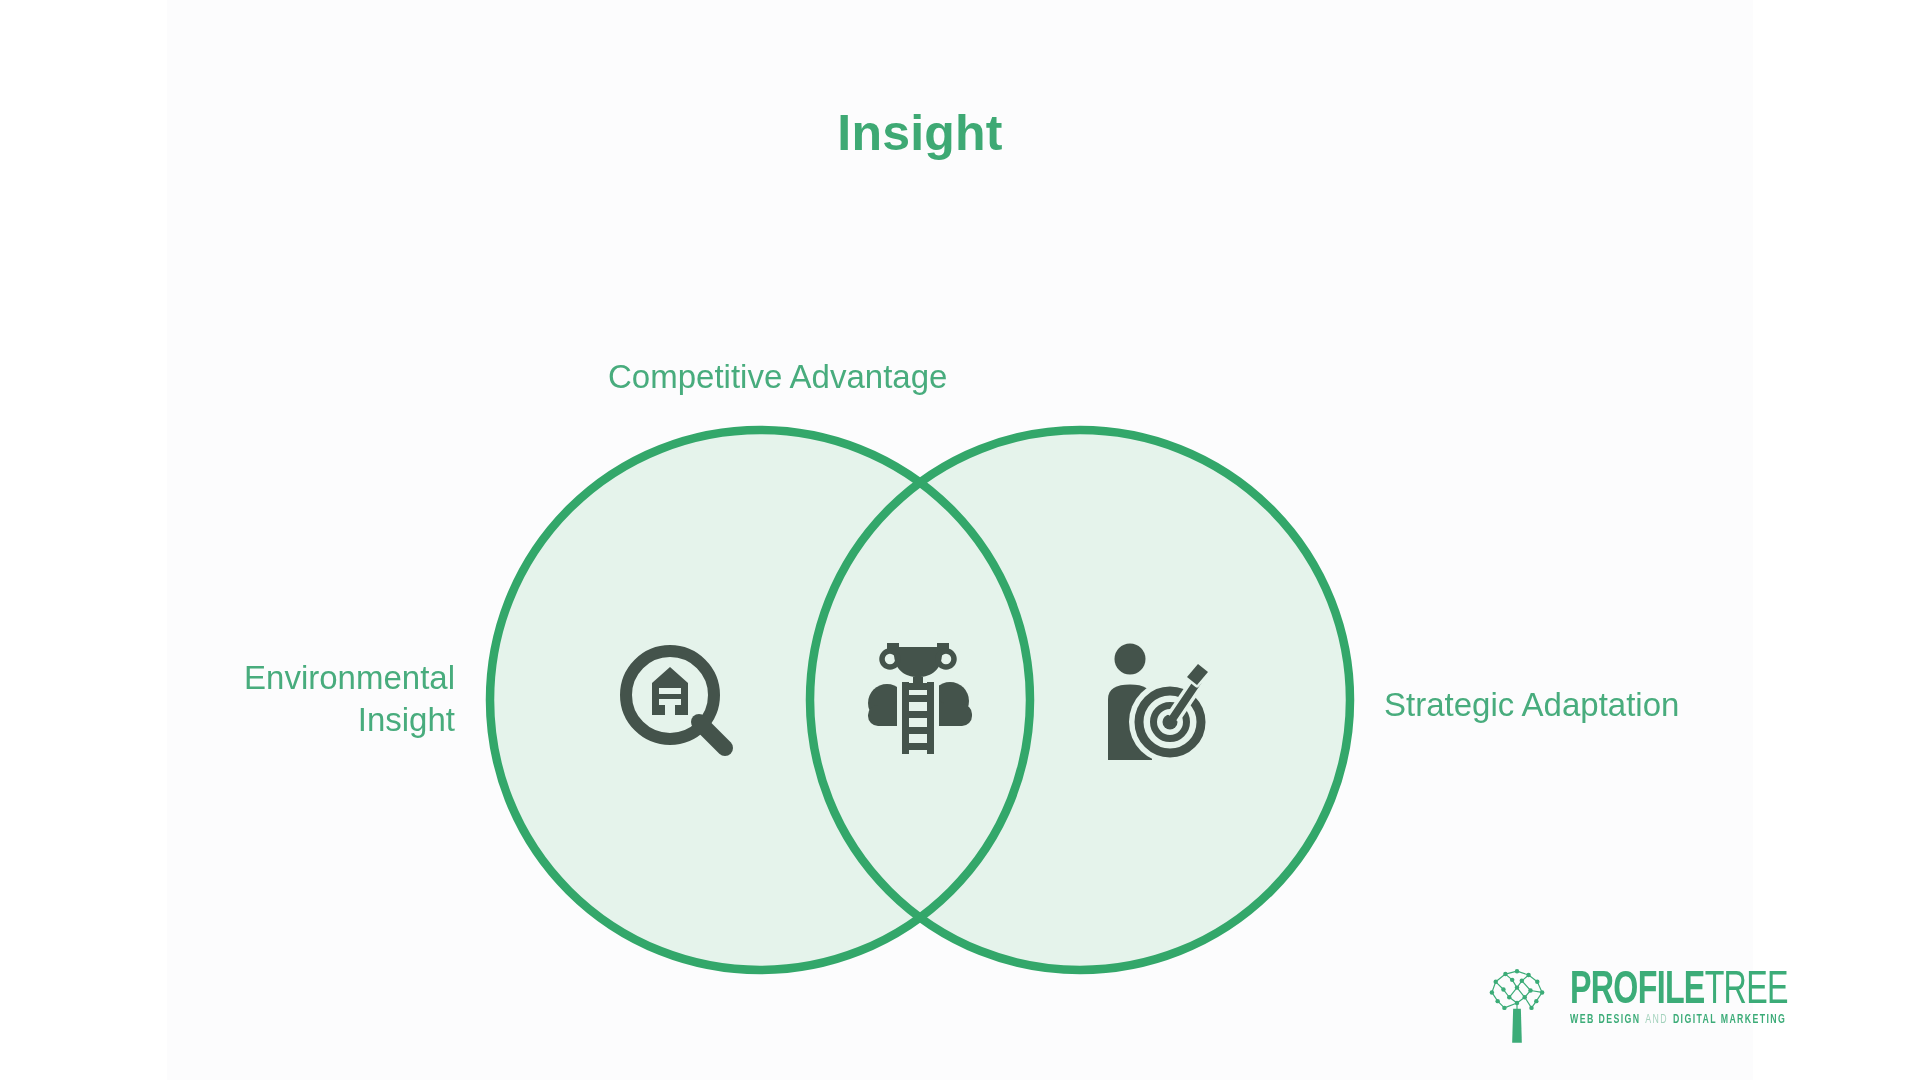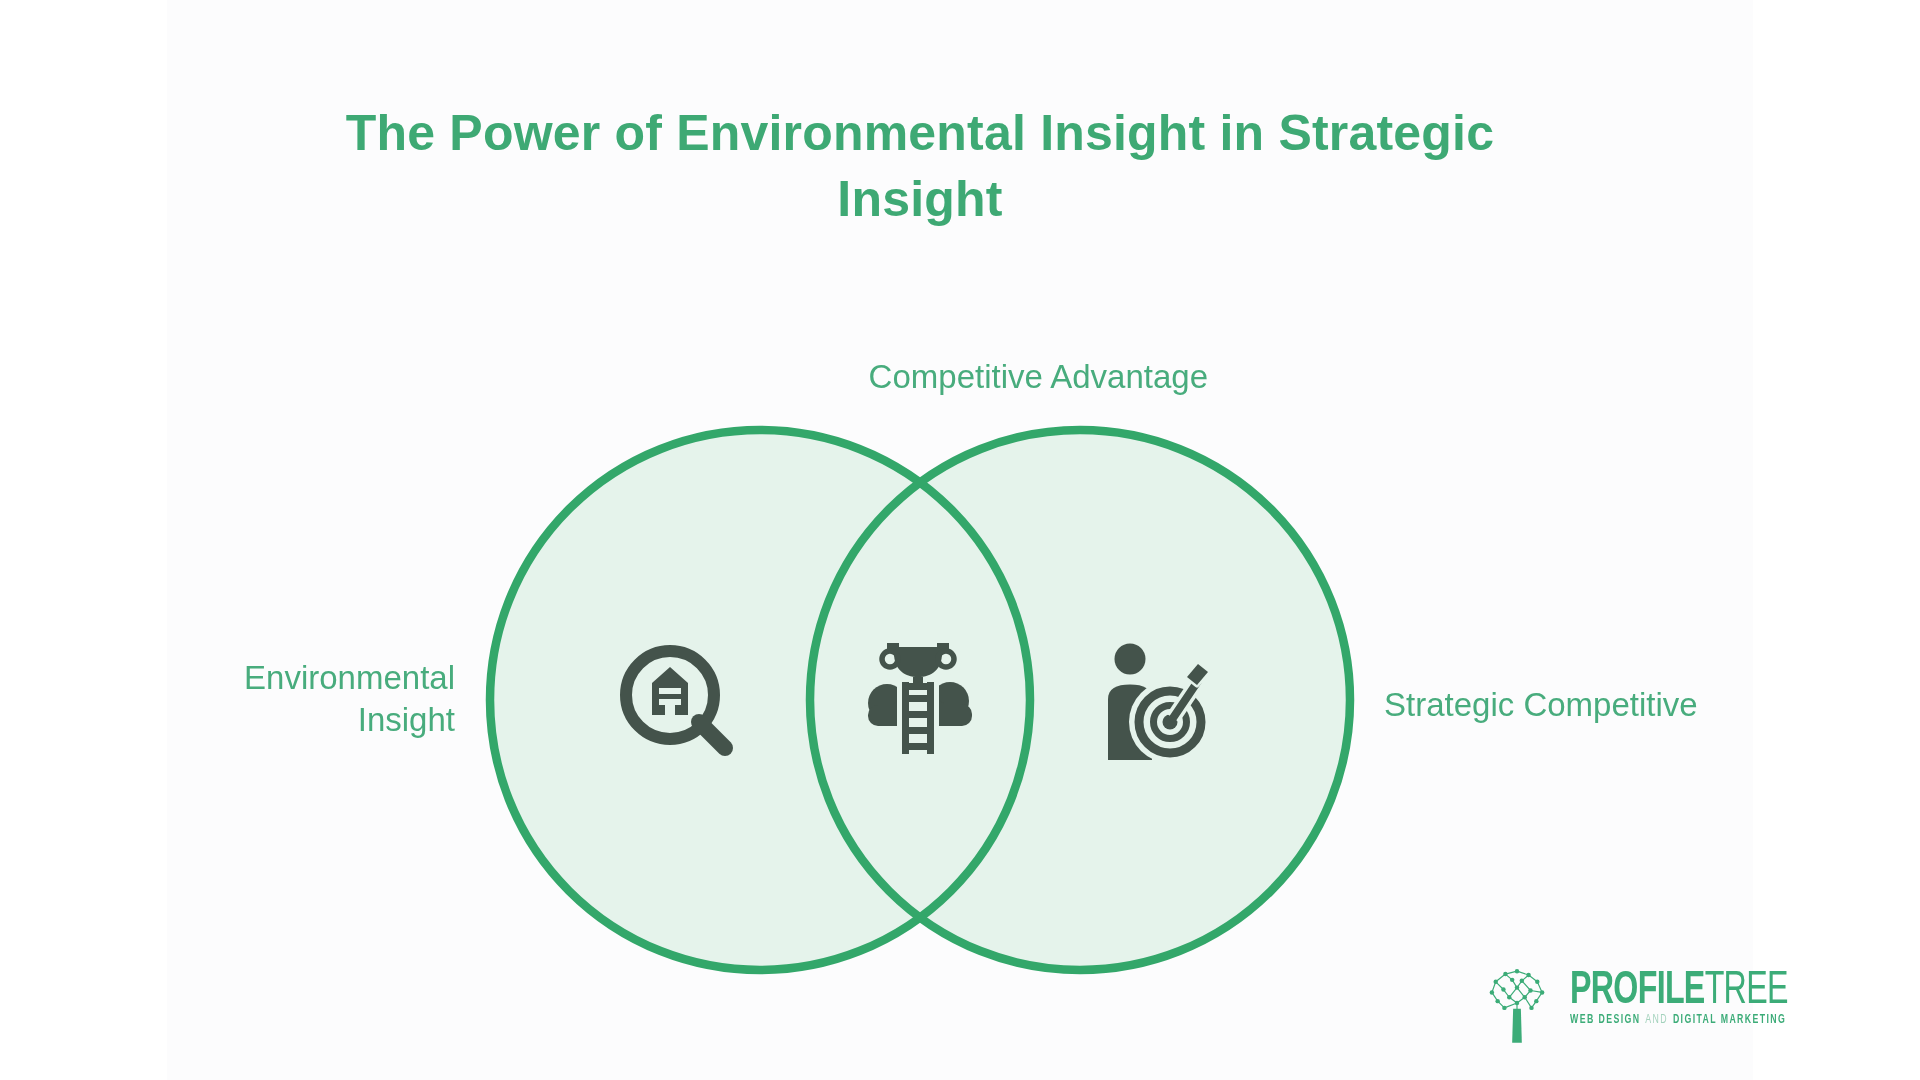--- a/index.html
+++ b/index.html
@@ -21,21 +21,21 @@
     position:absolute;left:167px;top:0;width:1586px;height:1080px;
     background:var(--background);
   }
   .abs{position:absolute;}
   #title{
     left:305px;top:100px;width:1230px;text-align:center;
     font-size:50px;font-weight:bold;line-height:66px;color:var(--title-green);
     letter-spacing:0.2px;
   }
   .venn-label{font-size:33px;color:var(--label-green);}
-  #top-label{left:608px;top:358px;width:600px;text-align:right;}
+  #top-label{left:608px;top:358px;width:600px;text-align:left;}
   #left-label{left:205px;top:657px;width:250px;text-align:right;line-height:42px;}
   #right-label{left:1384px;top:686px;white-space:nowrap;}
   #venn-svg{position:absolute;left:0;top:0;}
 
   
   .c-fill{fill:var(--circle-fill);}
   .c-stroke{fill:none;stroke:var(--circle-stroke);stroke-width:8.5;}
   .ic{fill:var(--icon-dark);}
   .ic-st{fill:none;stroke:var(--icon-dark);}
   .bg2{fill:var(--circle-fill);}
@@ -56,27 +56,26 @@
   }
   #tagline .and{color:var(--logo-light-green);font-weight:normal;}
 </style>
 </head>
 <body>
 
 <div id="stage">
   <div id="canvas"></div>
 
   <div id="title" class="abs">
-    <div>The Power of Environmental Insight in Strategic</div>
     <div>Insight</div>
   </div>
 
   <div id="top-label" class="abs venn-label">Competitive Advantage</div>
   <div id="left-label" class="abs venn-label">Environmental Insight</div>
-  <div id="right-label" class="abs venn-label">Strategic Competitive</div>
+  <div id="right-label" class="abs venn-label">Strategic Adaptation</div>
 
   <svg id="venn-svg" width="1920" height="1080" viewBox="0 0 1920 1080">
 
     <circle cx="760" cy="700" r="270" class="c-fill"></circle>
     <circle cx="1080" cy="700" r="270" class="c-fill"></circle>
 
     <circle cx="760" cy="700" r="270" class="c-stroke"></circle>
     <circle cx="1080" cy="700" r="270" class="c-stroke"></circle>
 
     <g transform="translate(670,695)">

